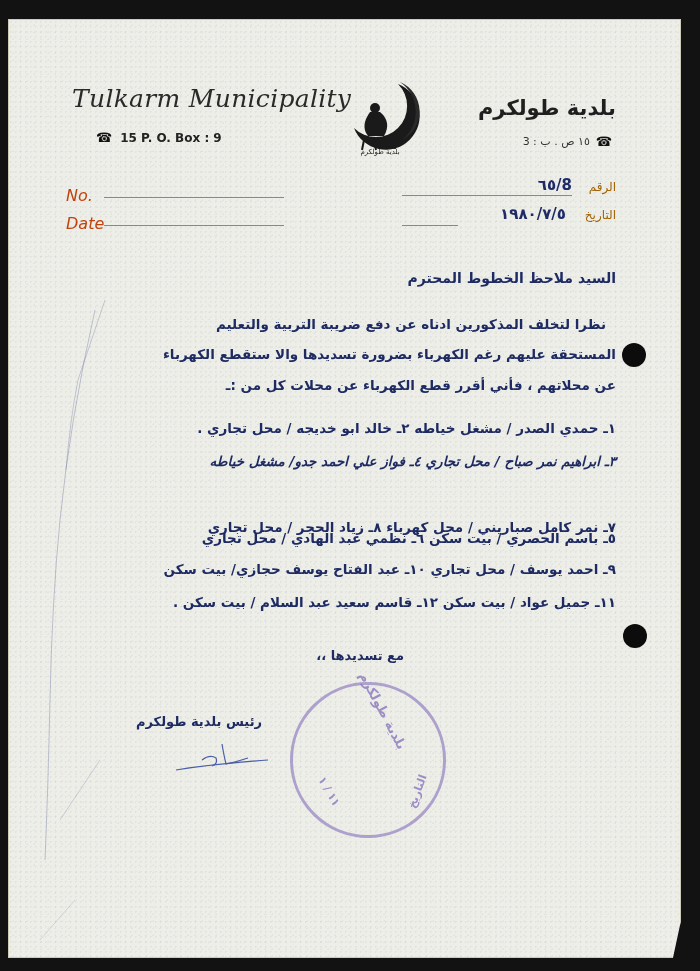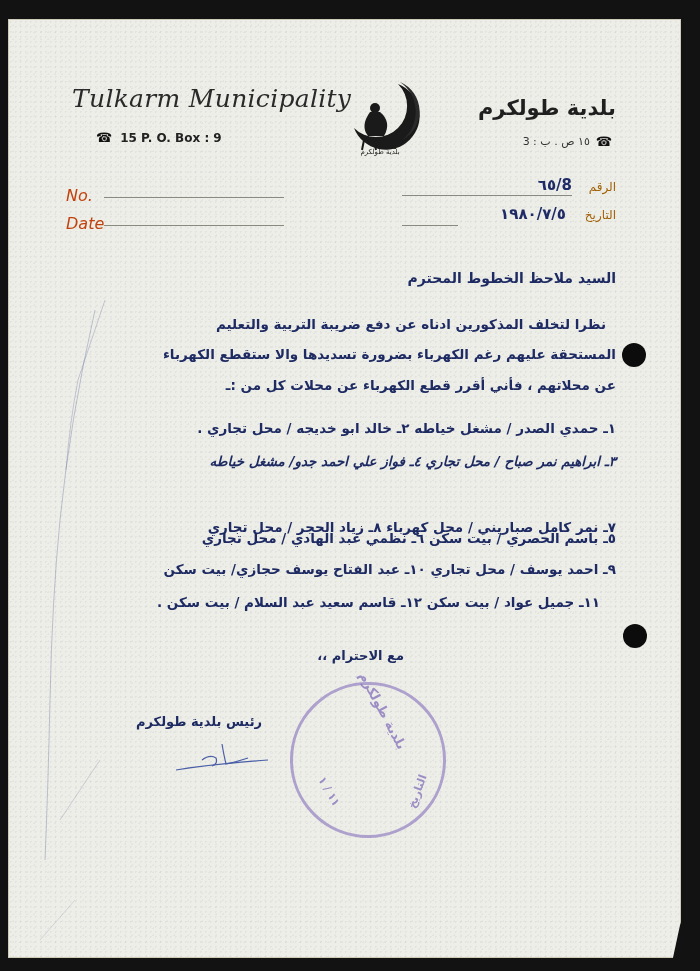--- a/index.html
+++ b/index.html
@@ -117,23 +117,23 @@
 
 <div class="abs typed para-line" style="right:94px;top:316px;">نظرا لتخلف المذكورين ادناه عن دفع ضريبة التربية والتعليم</div>
 <div class="abs typed para-line" style="right:84px;top:346px;">المستحقة عليهم رغم الكهرباء بضرورة تسديدها والا ستقطع الكهرباء</div>
 <div class="abs typed para-line" style="right:84px;top:377px;">عن محلاتهم ، فأني أقرر قطع الكهرباء عن محلات كل من :ـ</div>
 
 <div class="abs typed list-line" style="right:84px;top:420px;">١ـ حمدي الصدر / مشغل خياطه ٢ـ خالد ابو خديجه / محل تجاري .</div>
 <div class="abs typed list-line" style="right:84px;top:453px;font-style:italic;">٣ـ ابراهيم نمر صباح / محل تجاري ٤ـ فواز علي احمد جدو/ مشغل خياطه</div>
 <div class="abs typed list-line" style="right:84px;top:486px;margin-top:44px;">٥ـ باسم الحصري / بيت سكن ٦ـ نظمي عبد الهادي / محل تجاري</div>
 <div class="abs typed list-line" style="right:84px;top:519px;">٧ـ نمر كامل صباريني / محل كهرباء ٨ـ زياد الحجر / محل تجاري</div>
 <div class="abs typed list-line" style="right:84px;top:561px;">٩ـ احمد يوسف / محل تجاري ١٠ـ عبد الفتاح يوسف حجازي/ بيت سكن</div>
-<div class="abs typed list-line" style="right:100px;top:594px;">١١ـ جميل عواد / بيت سكن ١٢ـ قاسم سعيد عبد السلام / بيت سكن .</div>
+<div class="abs typed list-line" style="right:84px;top:594px;">١١ـ جميل عواد / بيت سكن ١٢ـ قاسم سعيد عبد السلام / بيت سكن .</div>
 
-<div class="abs typed closing">مع الاحترام ،،</div>
+<div class="abs typed closing">مع تسديدها ،،</div>
 
 <div class="abs typed signer">رئيس بلدية طولكرم</div>
 <svg class="abs" style="left:172px;top:740px;" width="100" height="35">
   <path d="M4 30 Q40 24 96 20" stroke="#4a5fa8" stroke-width="1.2" fill="none"></path>
   <path d="M30 20 Q38 14 44 18 Q46 24 40 26 M50 4 Q52 16 54 24 Q64 22 76 18" stroke="#4a5fa8" stroke-width="1.2" fill="none"></path>
 </svg>
 
 <div class="abs stamp">
   <span class="stamp-text" style="right:18px;top:18px;transform:rotate(62deg);">بلدية طولكرم</span>
   <span class="stamp-text" style="right:8px;top:100px;transform:rotate(-70deg);font-size:11px;">التاريخ</span>

